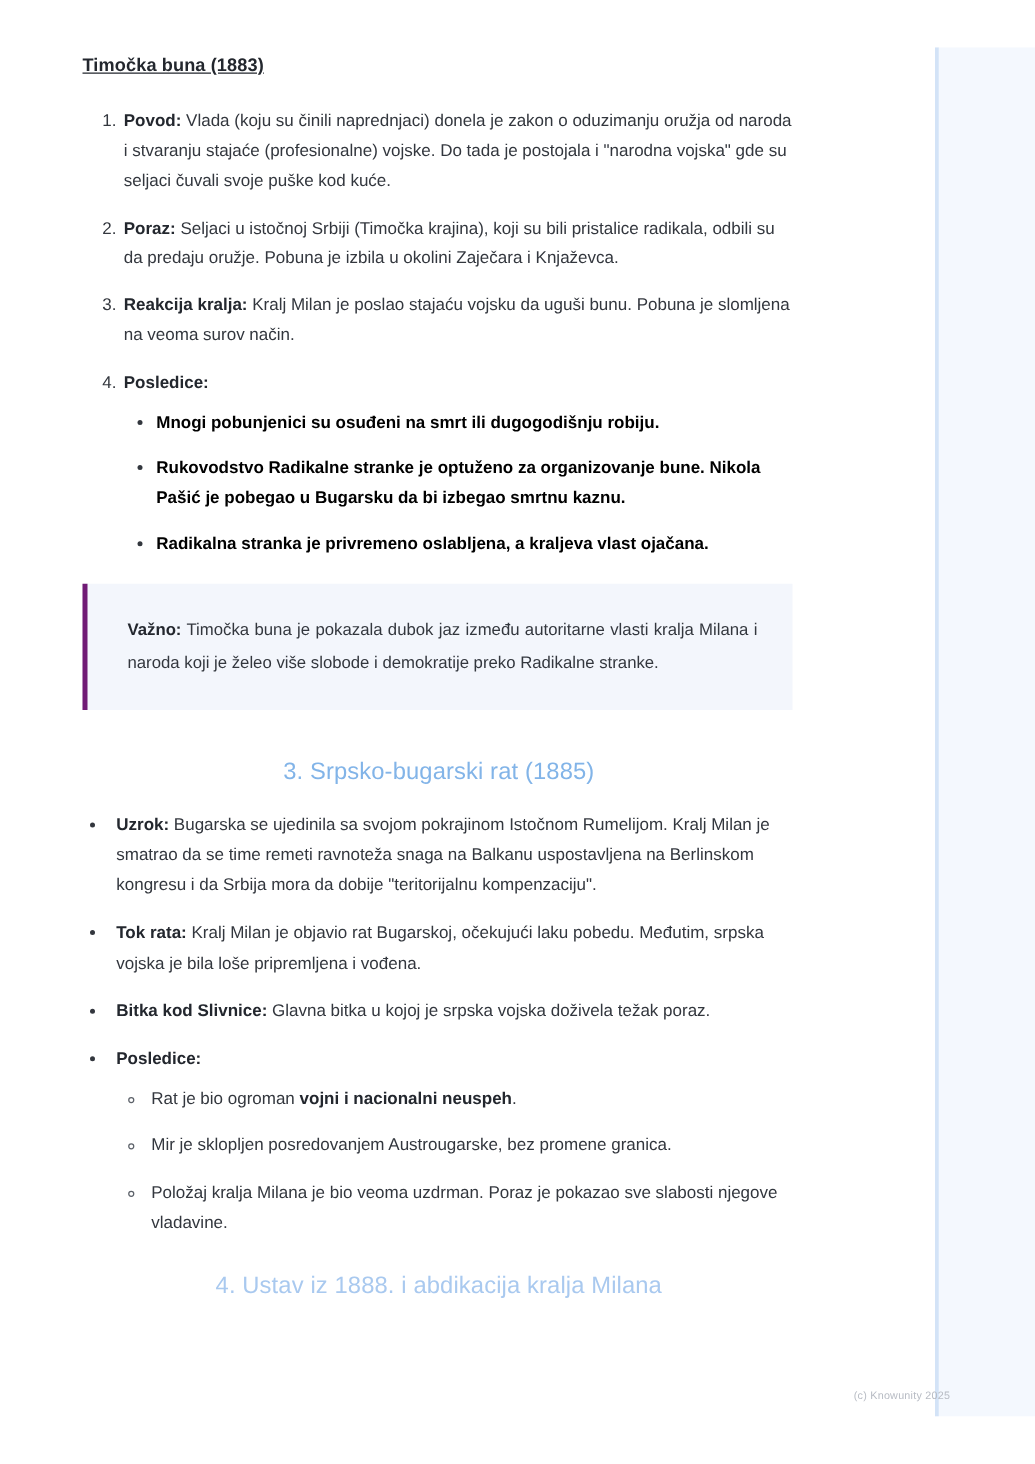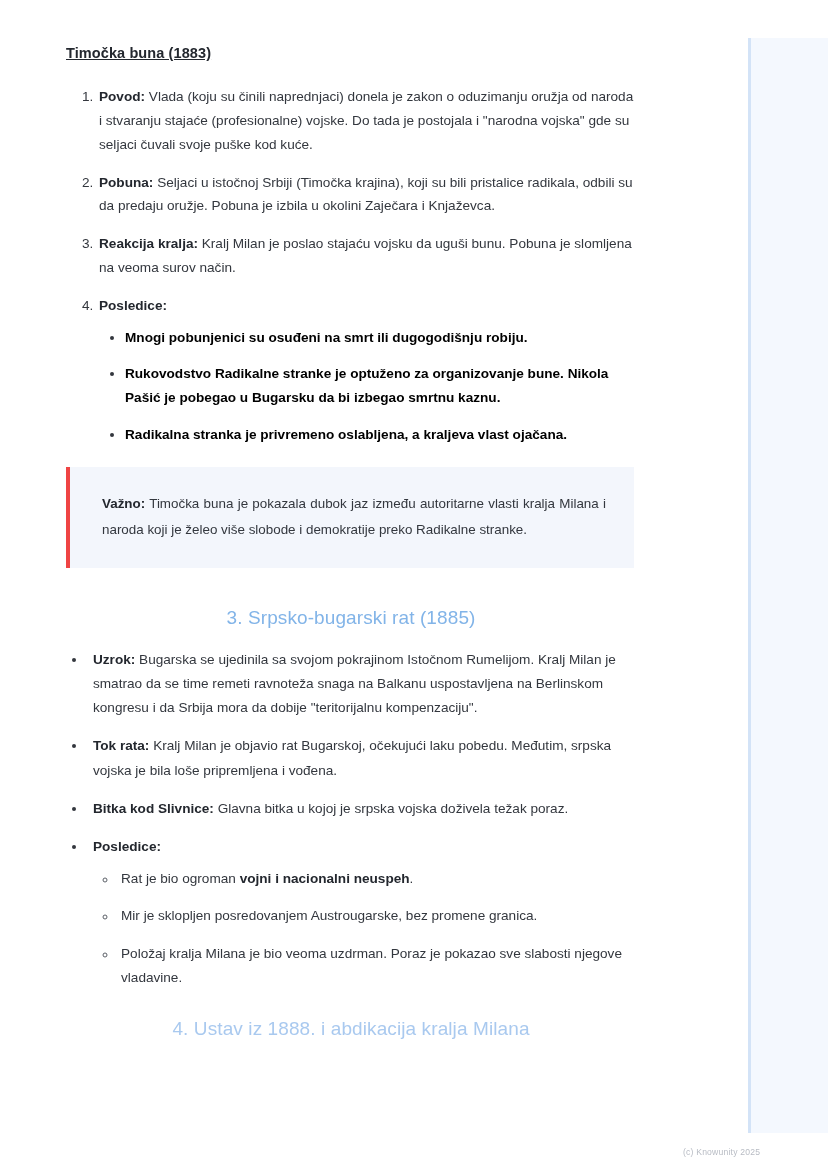--- a/index.html
+++ b/index.html
@@ -90,21 +90,21 @@
   b, .lbl {
     font-weight: bold;
     color: #23272e;
   }
 
   .callout {
     margin: 20px 0 0 0;
     width: 568px;
     box-sizing: border-box;
     background: #f3f6fc;
-    border-left: 4px solid #ef4444;
+    border-left: 4px solid #701a75;
     padding: 24px 28px 24px 32px;
   }
   .callout p {
     margin: 0;
     font-size: 13.4px;
     line-height: 2.0;
     text-align: justify;
     color: #33373e;
   }
 
@@ -143,21 +143,21 @@
     line-height: 1.78;
     color: #33373e;
     margin-bottom: 13px;
     padding-left: 4px;
   }
   ul.circle-list > li::marker { color: #5c6169; font-size: 12px; }
 
   .watermark {
     position: absolute;
     left: 683px;
-    top: 1147px;
+    top: 1111px;
     font-size: 8.6px;
     color: #b8bcc4;
     letter-spacing: 0.2px;
     white-space: nowrap;
   }
 </style>
 </head>
 <body>
 
 <div class="right-strip"></div>
@@ -165,21 +165,21 @@
 <div class="page">
   <div class="content">
 
     <div class="doc-title">Timočka buna (1883)</div>
 
     <ol class="main-list">
       <li>
         <span class="lbl">Povod:</span><span> Vlada (koju su činili naprednjaci) donela je zakon o oduzimanju oružja od naroda i stvaranju stajaće (profesionalne) vojske. Do tada je postojala i "narodna vojska" gde su seljaci čuvali svoje puške kod kuće.</span>
       </li>
       <li>
-        <span class="lbl">Pobuna:</span><span> Seljaci u istočnoj Srbiji (Timočka krajina), koji su bili pristalice radikala, odbili su da predaju oružje. Pobuna je izbila u okolini Zaječara i Knjaževca.</span>
+        <span class="lbl">Poraz:</span><span> Seljaci u istočnoj Srbiji (Timočka krajina), koji su bili pristalice radikala, odbili su da predaju oružje. Pobuna je izbila u okolini Zaječara i Knjaževca.</span>
       </li>
       <li>
         <span class="lbl">Reakcija kralja:</span><span> Kralj Milan je poslao stajaću vojsku da uguši bunu. Pobuna je slomljena na veoma surov način.</span>
       </li>
       <li>
         <span class="lbl">Posledice:</span>
         <ul class="sub-list">
           <li>Mnogi pobunjenici su osuđeni na smrt ili dugogodišnju robiju.</li>
           <li>Rukovodstvo Radikalne stranke je optuženo za organizovanje bune. Nikola Pašić je pobegao u Bugarsku da bi izbegao smrtnu kaznu.</li>
           <li>Radikalna stranka je privremeno oslabljena, a kraljeva vlast ojačana.</li>

